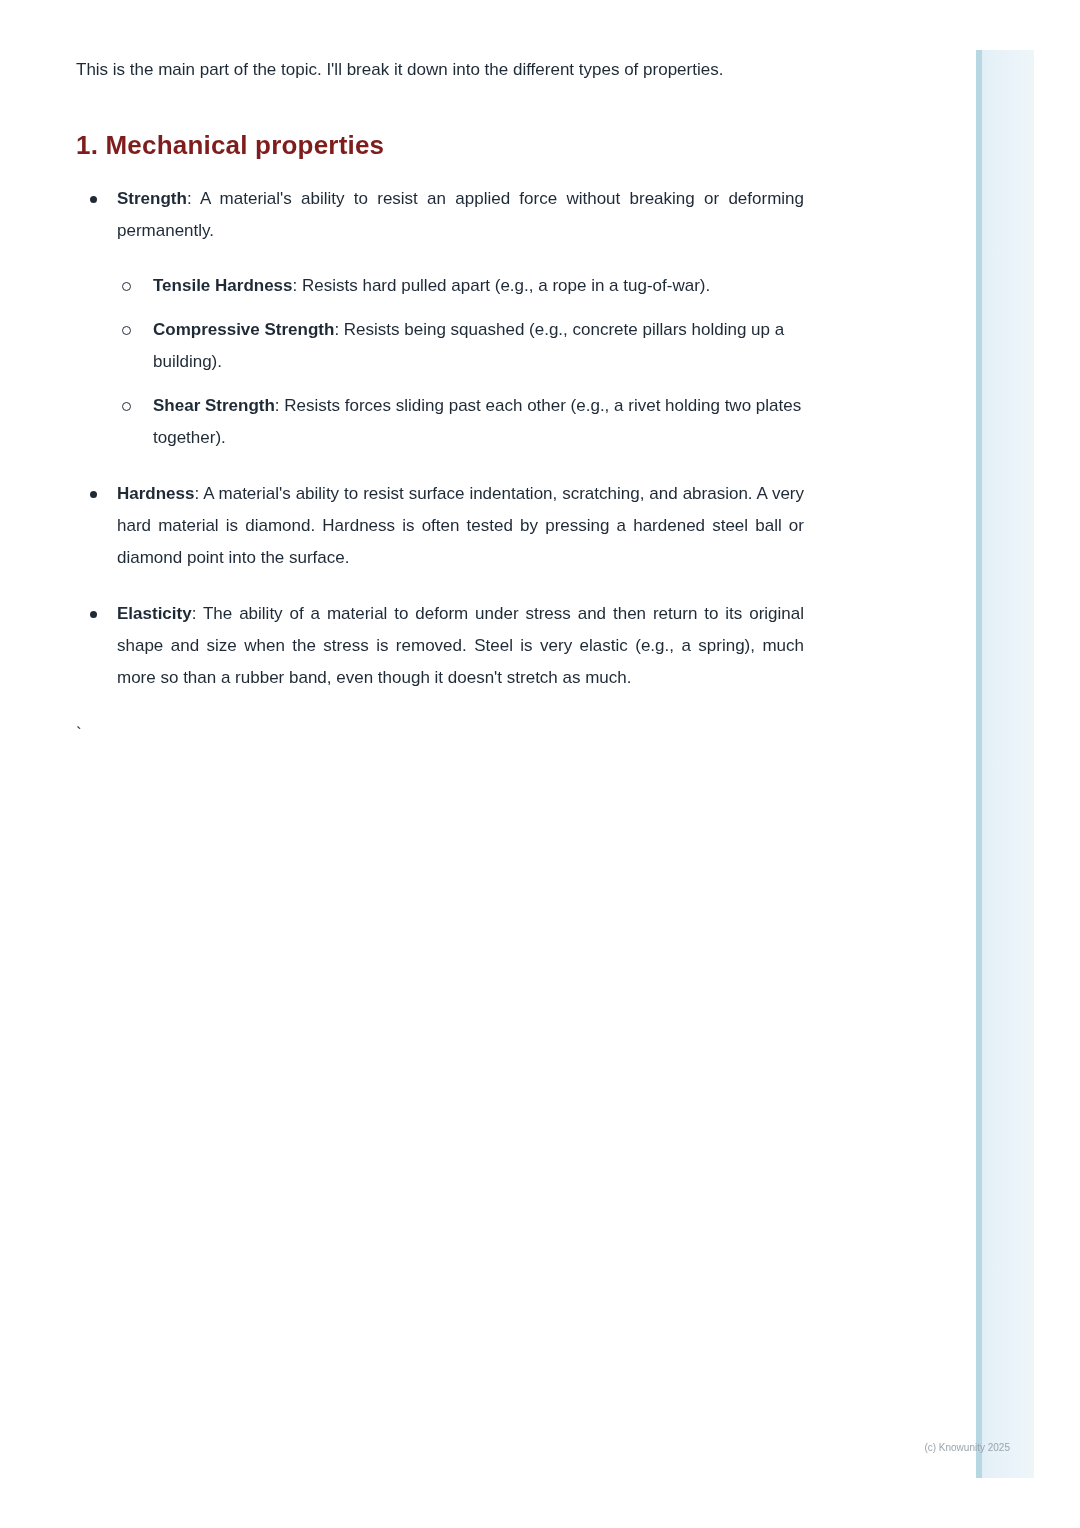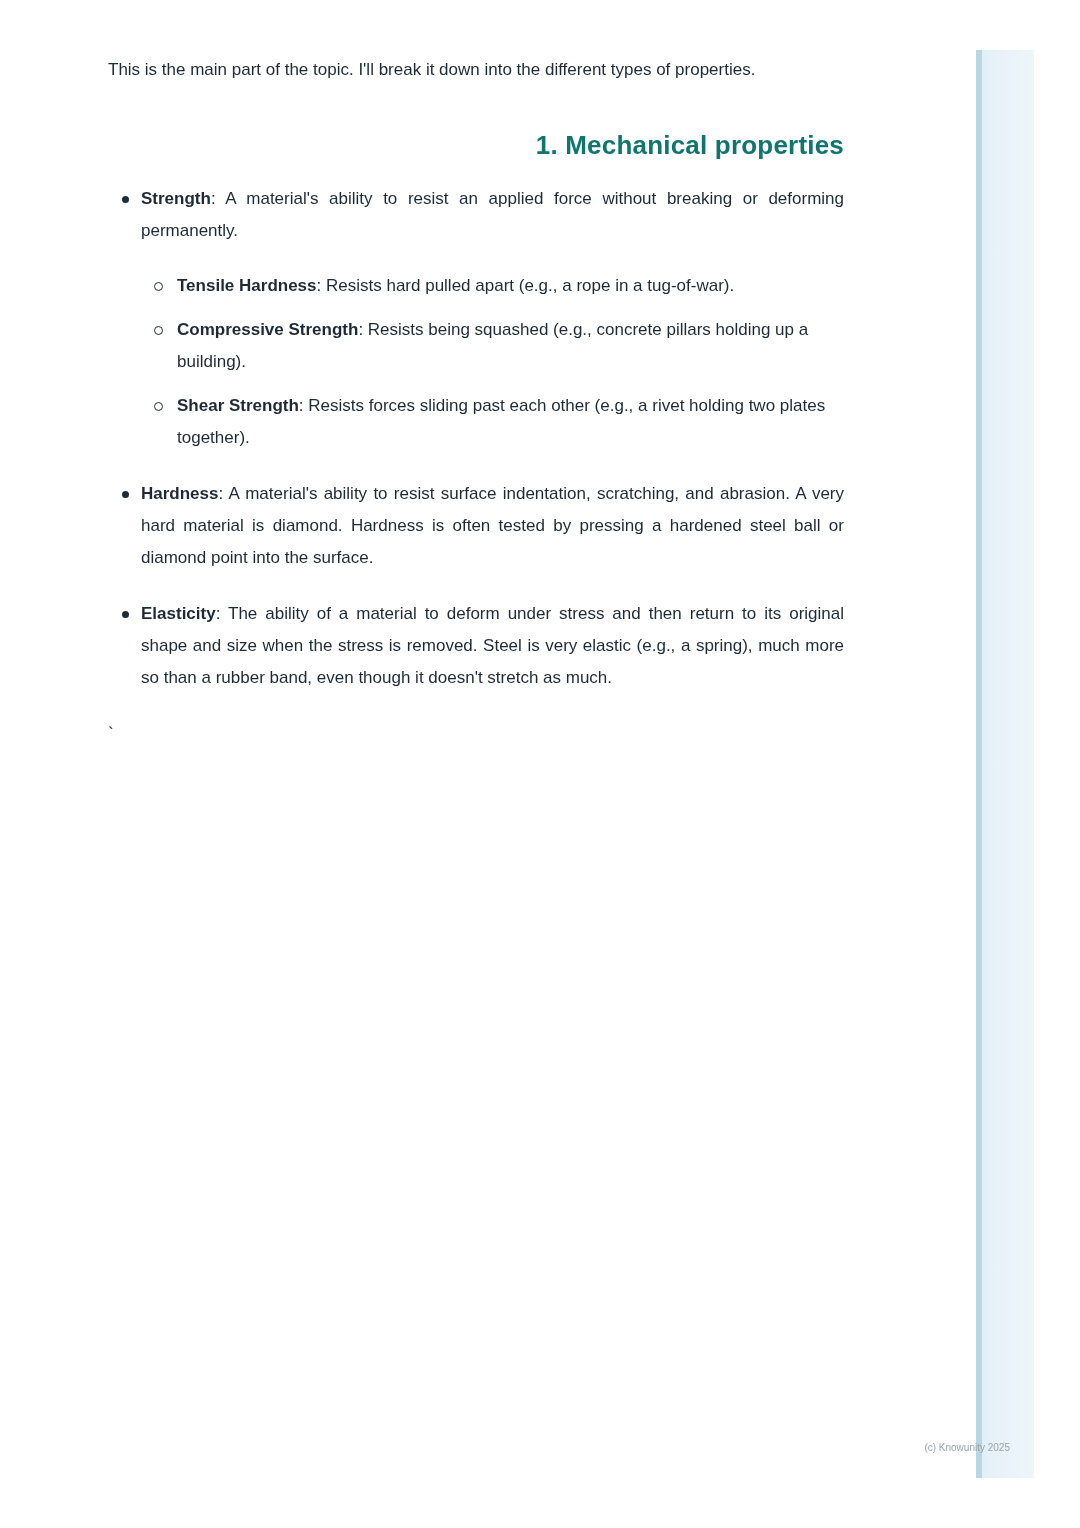--- a/index.html
+++ b/index.html
@@ -19,55 +19,54 @@
     left:976px;
     width:58px;
     height:1428px;
     box-sizing:border-box;
     border-left:6px solid #b7d7e3;
     background:linear-gradient(90deg,#e3eff7 0%,#eaf3f9 55%,#eef6f9 100%);
     z-index:1;
   }
   .content{
     position:absolute;
-    left:108px;
+    left:76px;
     top:54px;
     width:736px;
     font-size:17px;
     line-height:32px;
     z-index:2;
   }
   .intro{
     margin:0 0 41px 0;
     text-align:justify;
   }
   .section-heading{
     margin:0 0 20px 0;
     font-size:26px;
     line-height:36px;
     font-weight:700;
-    color:#0f766e;
+    color:#7f1d1d;
     letter-spacing:0.2px;
-    text-align:right;
   }
   .lead{
     margin:0 0 21px 0;
   }
   ul.props{
     list-style:none;
     margin:0;
     padding:0;
   }
   ul.props > li{
     position:relative;
     padding-left:33px;
     margin:0 0 24px 0;
   }
   .li-text{
-    margin:0;
+    margin:8px;
     text-align:justify;
   }
   .li-text.ragged{
     text-align:left;
   }
   .dot{
     position:absolute;
     left:14px;
     top:13px;
     width:7px;

